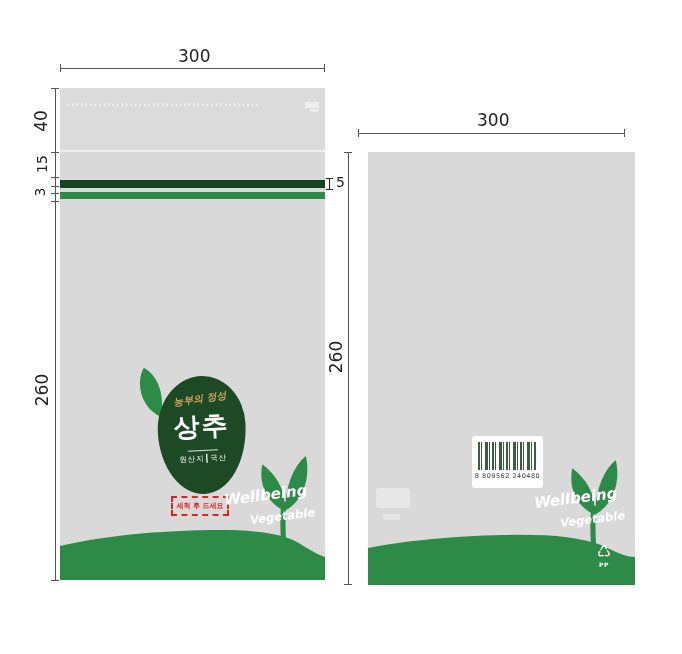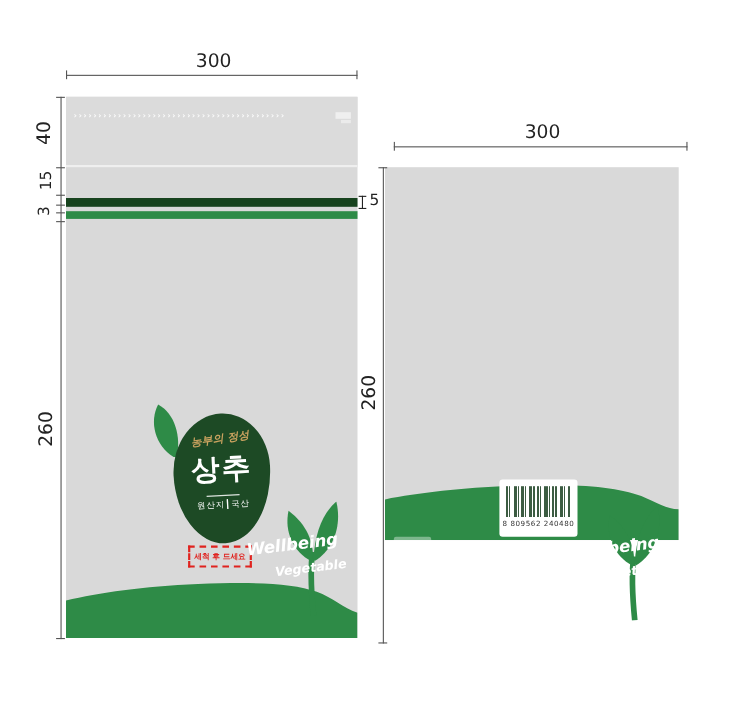--- a/index.html
+++ b/index.html
@@ -2,21 +2,21 @@
 <html><head>
 <meta charset="utf-8">
 <style>
   * { margin:0; padding:0; box-sizing:border-box; }
   html,body { background:#ffffff; font-family:"DejaVu Sans", sans-serif; }
   .canvas { position:relative; width:682px; height:654px; background:#fff; overflow:hidden; }
 
   
   .bag { position:absolute; background:#d9d9d9; }
   .front-bag { left:60px; top:88px; width:265px; height:492px; }
-  .back-bag  { left:350px; top:152px; width:267px; height:339px; }
+  .back-bag  { left:368px; top:152px; width:267px; height:433px; }
 
   .flap { position:absolute; left:0; top:0; width:100%; height:64px; background:#dbdbdb; border-bottom:2px solid #efefef; }
   .perforation { position:absolute; left:7px; top:13px; width:252px; color:rgba(255,255,255,0.95);
                  font-size:7px; letter-spacing:1.6px; font-weight:bold; white-space:nowrap; overflow:hidden; }
   .perf-end { position:absolute; right:6px; top:14px; width:14px; height:6px; background:rgba(255,255,255,0.55); }
   .perf-end2 { position:absolute; right:6px; top:21px; width:9px; height:3px; background:rgba(255,255,255,0.45); }
 
   .stripe-dark  { position:absolute; left:0; top:92px;  width:100%; height:8px; background:#17431e; }
   .stripe-light { position:absolute; left:0; top:104px; width:100%; height:7px; background:#2e8b47; }
 

